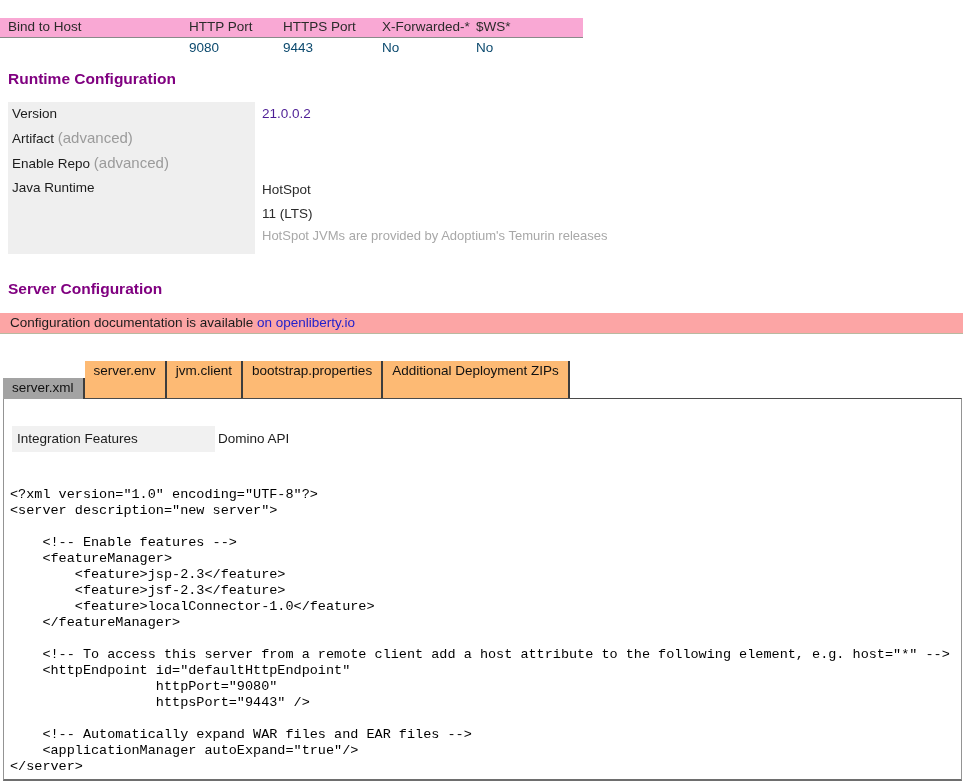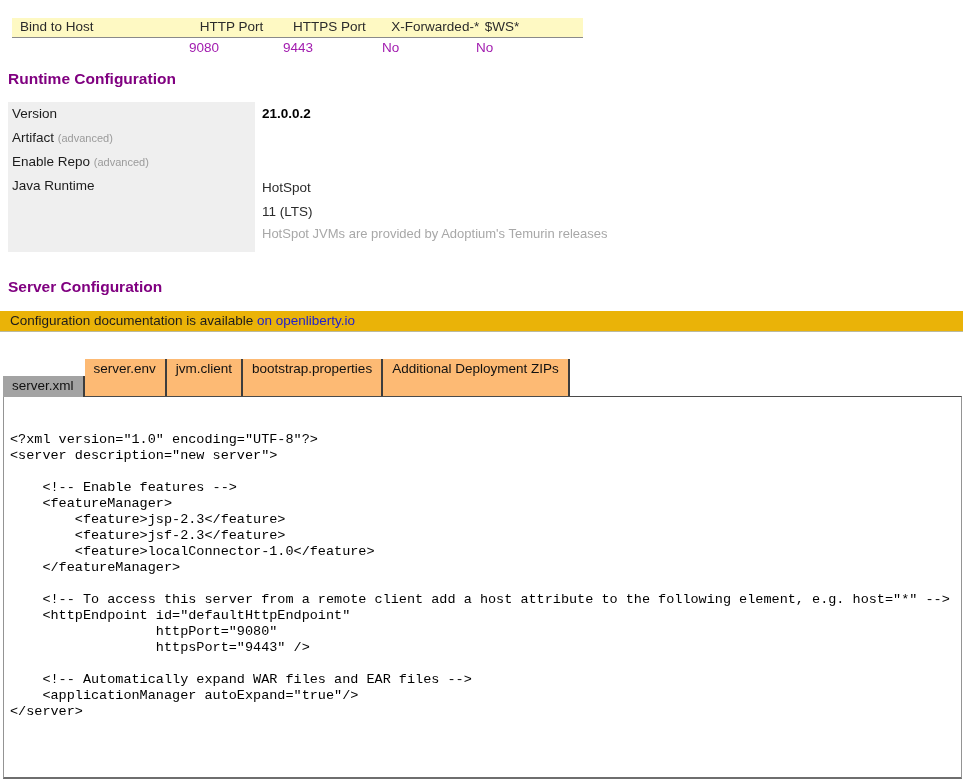--- a/index.html
+++ b/index.html
@@ -14,50 +14,50 @@
 
   
   .host-table { margin-top: 18px; width: 583px; }
   .host-row { display: flex; }
   .host-row > div { overflow: hidden; white-space: nowrap; }
   .c1 { width: 189px; padding-left: 8px; }
   .c2 { width: 94px; }
   .c3 { width: 99px; }
   .c4 { width: 94px; }
   .c5 { width: 99px; }
-  .host-header { background: #fef9c3; border-bottom: 1px solid #8a8a8a; margin-left: 12px; }
+  .host-header { background: #f9a8d4; border-bottom: 1px solid #8a8a8a; }
   .host-header > div { height: 19px; line-height: 18px; color: #2b2b2b; }
-  .host-values > div { height: 19px; line-height: 19px; color: #a21caf; }
+  .host-values > div { height: 19px; line-height: 19px; color: #0c4a6e; }
 
   
   .section-heading {
     margin: 14px 0 0 8px;
     font-size: 15.5px; font-weight: bold;
     color: #800080;
     height: 16px; line-height: 16px;
   }
 
   
   .rt-table { margin: 15px 0 0 8px; width: 740px; }
   .rt-row { display: flex; }
   .rt-label {
     width: 247px; background: #efefef;
     padding-left: 4px; line-height: 24px; color: #1c1c1c;
   }
-  .advanced { color: #9b9b9b; font-size: 11px; }
-  .rt-value { padding-left: 7px; line-height: 24px; color: #000000; font-weight: bold; }
+  .advanced { color: #9b9b9b; font-size: 15px; }
+  .rt-value { padding-left: 7px; line-height: 24px; color: #4c1d95; }
   .rt-value-block { padding: 2px 0 8px 7px; }
   .jr-line { line-height: 24px; color: #2b2b2b; }
   .jr-note { line-height: 20px; font-size: 13px; color: #a8a8a8; }
 
   
   .banner {
     margin-top: 16px;
     width: 963px; height: 21px; line-height: 20px;
-    background: #eab308;
+    background: #fca5a5;
     border-bottom: 1px solid #b9b9a0;
     padding-left: 10px;
     color: #1c1c1c;
     white-space: nowrap;
   }
   .lnk { color: #2222cc; text-decoration: none; cursor: pointer; }
 
   
   .tabbar {
     margin-top: 27px;
@@ -160,20 +160,24 @@
 
 <div class="tabbar">
   <div class="tab active">server.xml</div>
   <div class="tab">server.env</div>
   <div class="tab">jvm.client</div>
   <div class="tab">bootstrap.properties</div>
   <div class="tab">Additional Deployment ZIPs</div>
 </div>
 
 <div class="panel">
+  <div class="feature-row">
+    <div class="feature-label">Integration Features</div>
+    <div class="feature-value">Domino API</div>
+  </div>
   <pre class="code">&lt;?xml version="1.0" encoding="UTF-8"?&gt;
 &lt;server description="new server"&gt;
 
     &lt;!-- Enable features --&gt;
     &lt;featureManager&gt;
         &lt;feature&gt;jsp-2.3&lt;/feature&gt;
         &lt;feature&gt;jsf-2.3&lt;/feature&gt;
         &lt;feature&gt;localConnector-1.0&lt;/feature&gt;
     &lt;/featureManager&gt;
 

